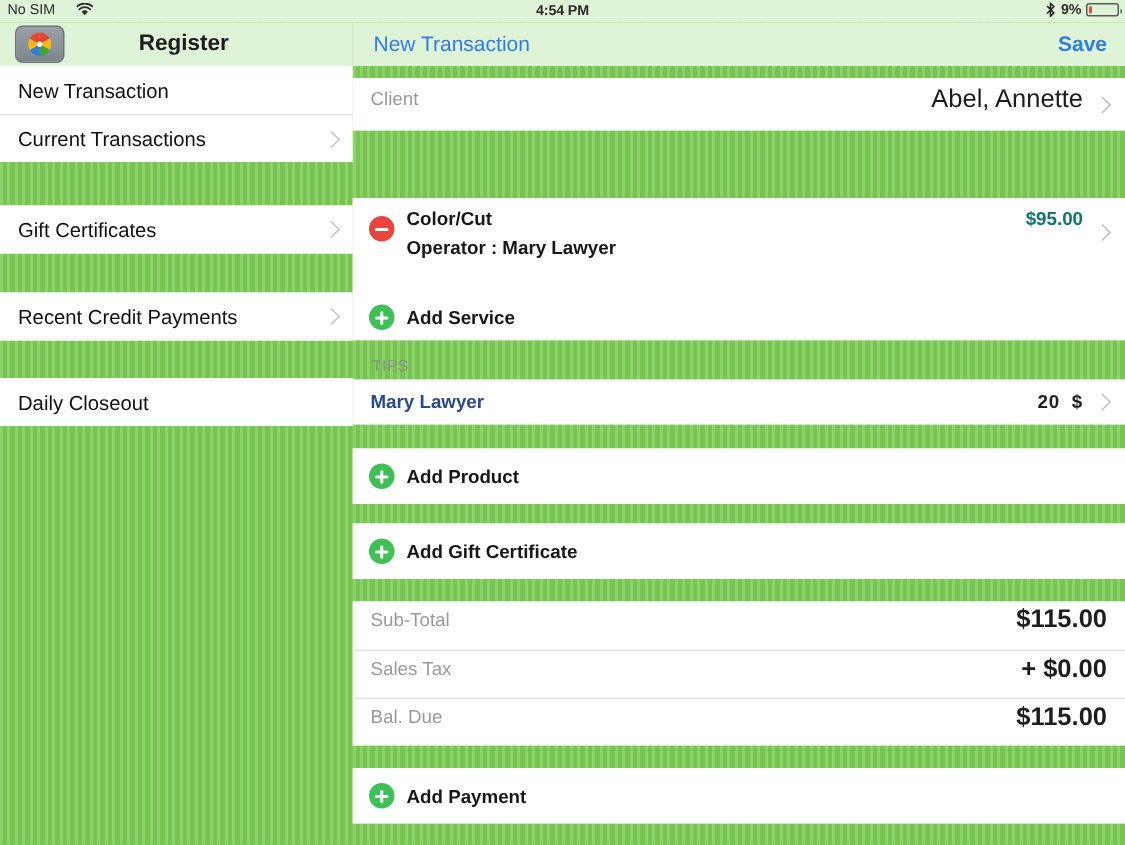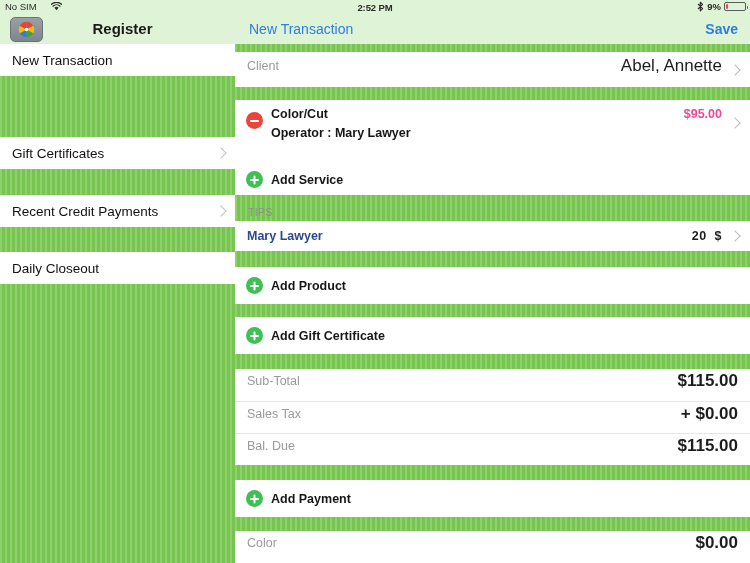--- a/index.html
+++ b/index.html
@@ -258,20 +258,21 @@
     position: absolute;
   }
   .badge .bar.v { transform: rotate(90deg); }
 
   
   .service-row {
     position: relative;
     height: 48px;
     background: #fff;
     padding: 8px;
+    margin-top: 32px;
   }
   .service-row .badge { top: 12px; }
   .service-title {
     position: absolute;
     left: 36px; top: 7px;
     font-size: 12.5px;
     font-weight: bold;
     color: #171717;
   }
   .service-sub {
@@ -279,21 +280,21 @@
     left: 36px; top: 26px;
     font-size: 12.5px;
     font-weight: bold;
     color: #171717;
   }
   .service-price {
     position: absolute;
     right: 28px; top: 7px;
     font-size: 12.5px;
     font-weight: bold;
-    color: #ec4899;
+    color: #0f766e;
   }
   .service-row .row-chev { top: 19px; transform: none; }
 
   
   .action-row {
     position: relative;
     height: 31px;
     background: #fff;
     display: flex;
     align-items: center;
@@ -351,21 +352,21 @@
     <div class="sb-left">
       <span>No SIM</span>
       <span class="wifi-icon">
         <svg width="11" height="9" viewBox="0 0 11 9">
           <path d="M5.5 8.2 L3.4 5.8 a3.1 3.1 0 0 1 4.2 0 Z" fill="#2b2b2b"></path>
           <path d="M1.9 4.2 a5.2 5.2 0 0 1 7.2 0" stroke="#2b2b2b" stroke-width="1.2" fill="none" stroke-linecap="round"></path>
           <path d="M0.4 2.3 a7.6 7.6 0 0 1 10.2 0" stroke="#2b2b2b" stroke-width="1.2" fill="none" stroke-linecap="round"></path>
         </svg>
       </span>
     </div>
-    <div class="sb-center">2:52 PM</div>
+    <div class="sb-center">4:54 PM</div>
     <div class="sb-right">
       <span class="bt-icon">
         <svg width="7" height="11" viewBox="0 0 7 11">
           <path d="M1 3 L5.6 7.6 L3.3 9.8 L3.3 1.2 L5.6 3.4 L1 8" stroke="#2b2b2b" stroke-width="1.1" fill="none" stroke-linejoin="round"></path>
         </svg>
       </span>
       <span>9%</span>
       <span class="battery">
         <span class="lvl" style="width: 9%;"></span>
       </span>
@@ -386,20 +387,26 @@
           <circle cx="10" cy="10" r="2.1" fill="#ffffff"></circle>
         </svg>
       </div>
       <div class="register-title">Register</div>
     </div>
 
     <div class="menu-group" style="top:29px;">
       <div class="menu-item">
         <span class="menu-label">New Transaction</span>
       </div>
+      <div class="menu-item">
+        <span class="menu-label">Current Transactions</span>
+        <span class="menu-chev">
+            <i class="chev"></i>
+          </span>
+      </div>
     </div>
 
     <div class="menu-group" style="top:122px;">
       <div class="menu-item">
         <span class="menu-label">Gift Certificates</span>
         <span class="menu-chev">
             <i class="chev"></i>
           </span>
       </div>
     </div>

